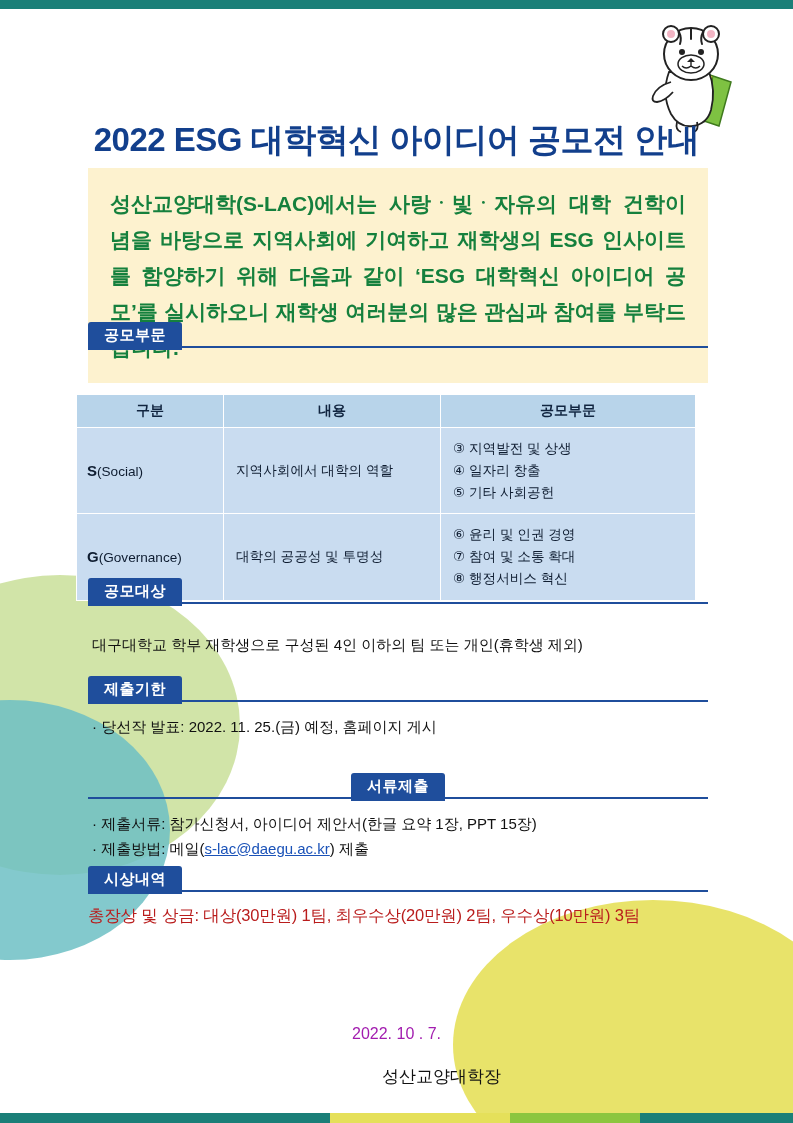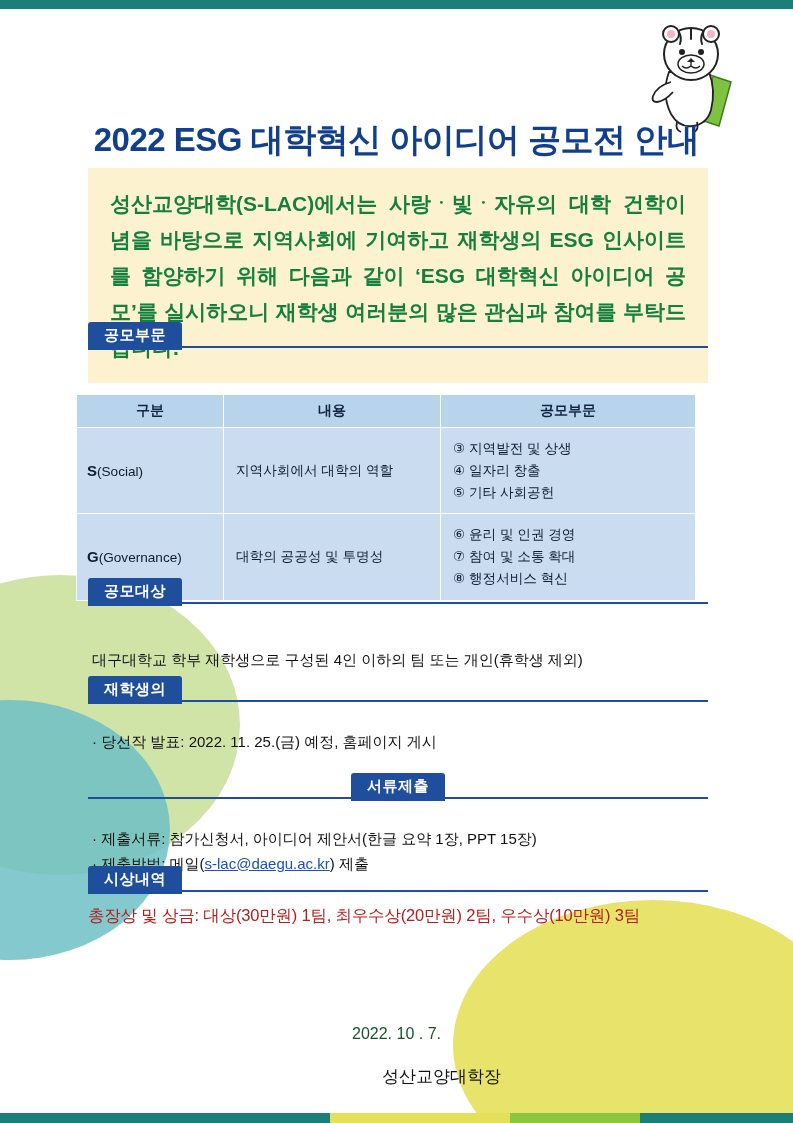--- a/index.html
+++ b/index.html
@@ -168,21 +168,20 @@
   .tbl .bold-letter { font-weight: bold; font-size: 15px; }
 
   
   .body-text {
     position: absolute;
     left: 92px;
     width: 640px;
     font-size: 15px;
     line-height: 1.65;
     color: #111;
-    margin-top: 15px;
   }
   .body-text .line { white-space: nowrap; }
   .link {
     color: #1a52b8;
     text-decoration: underline;
   }
 
   .award {
     position: absolute;
     left: 88px;
@@ -207,21 +206,21 @@
     background: #1f4e9c;
     vertical-align: -2px;
     margin: 0 8px;
   }
   .date {
     position: absolute;
     left: 0; width: 793px;
     top: 1025px;
     text-align: center;
     font-size: 16px;
-    color: #14532d;
+    color: #a21caf;
   }
   .signer {
     position: absolute;
     left: 0; width: 793px;
     top: 1065px;
     text-align: center;
     font-size: 17px;
     color: #111;
     padding-left: 45px;
   }
@@ -312,21 +311,21 @@
     </tbody>
   </table>
 
   <div class="sect" style="top:578px;">
     <span class="tag">공모대상</span>
     <span class="rule"></span>
   </div>
   <div class="body-text" style="top:633px;">대구대학교 학부 재학생으로 구성된 4인 이하의 팀 또는 개인(휴학생 제외)</div>
 
   <div class="sect" style="top:676px;">
-    <span class="tag">재학생의</span>
+    <span class="tag">제출기한</span>
     <span class="rule"></span>
   </div>
   <div class="body-text" style="top:715px;">
     <div class="line">· 당선작 발표: 2022. 11. 25.(금) 예정, 홈페이지 게시</div>
   </div>
 
   <div class="sect" style="top:773px;text-align:center;">
     <span class="tag">서류제출</span>
     <span class="rule"></span>
   </div>

